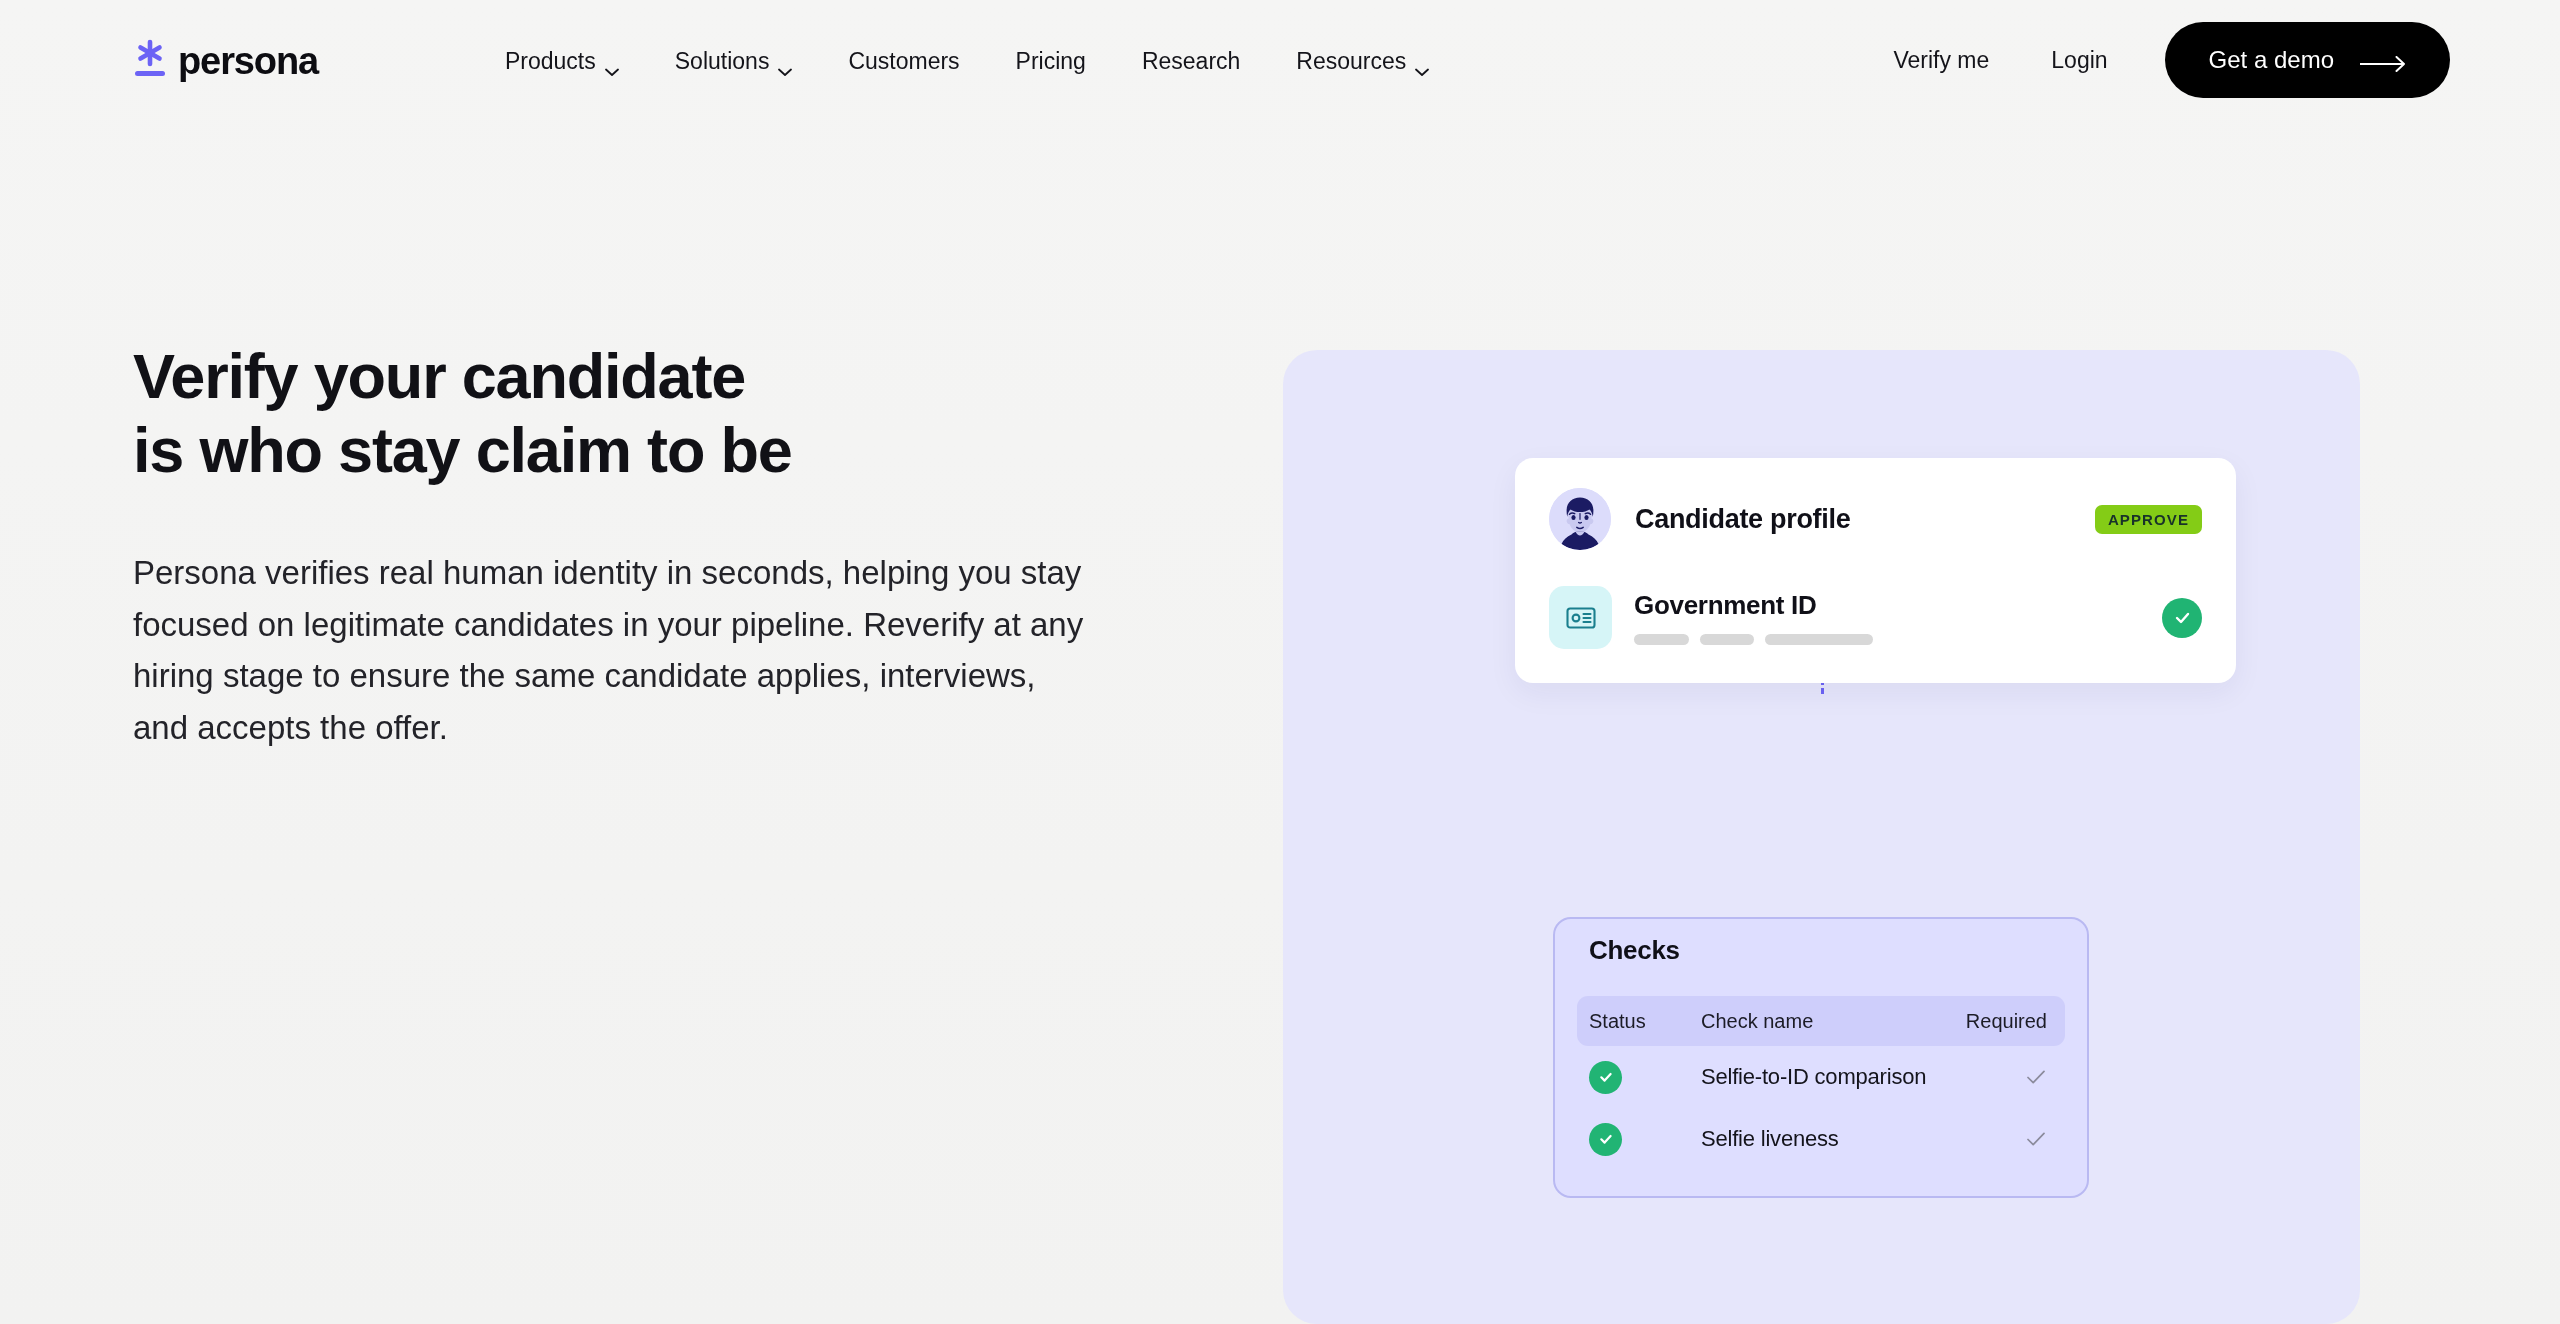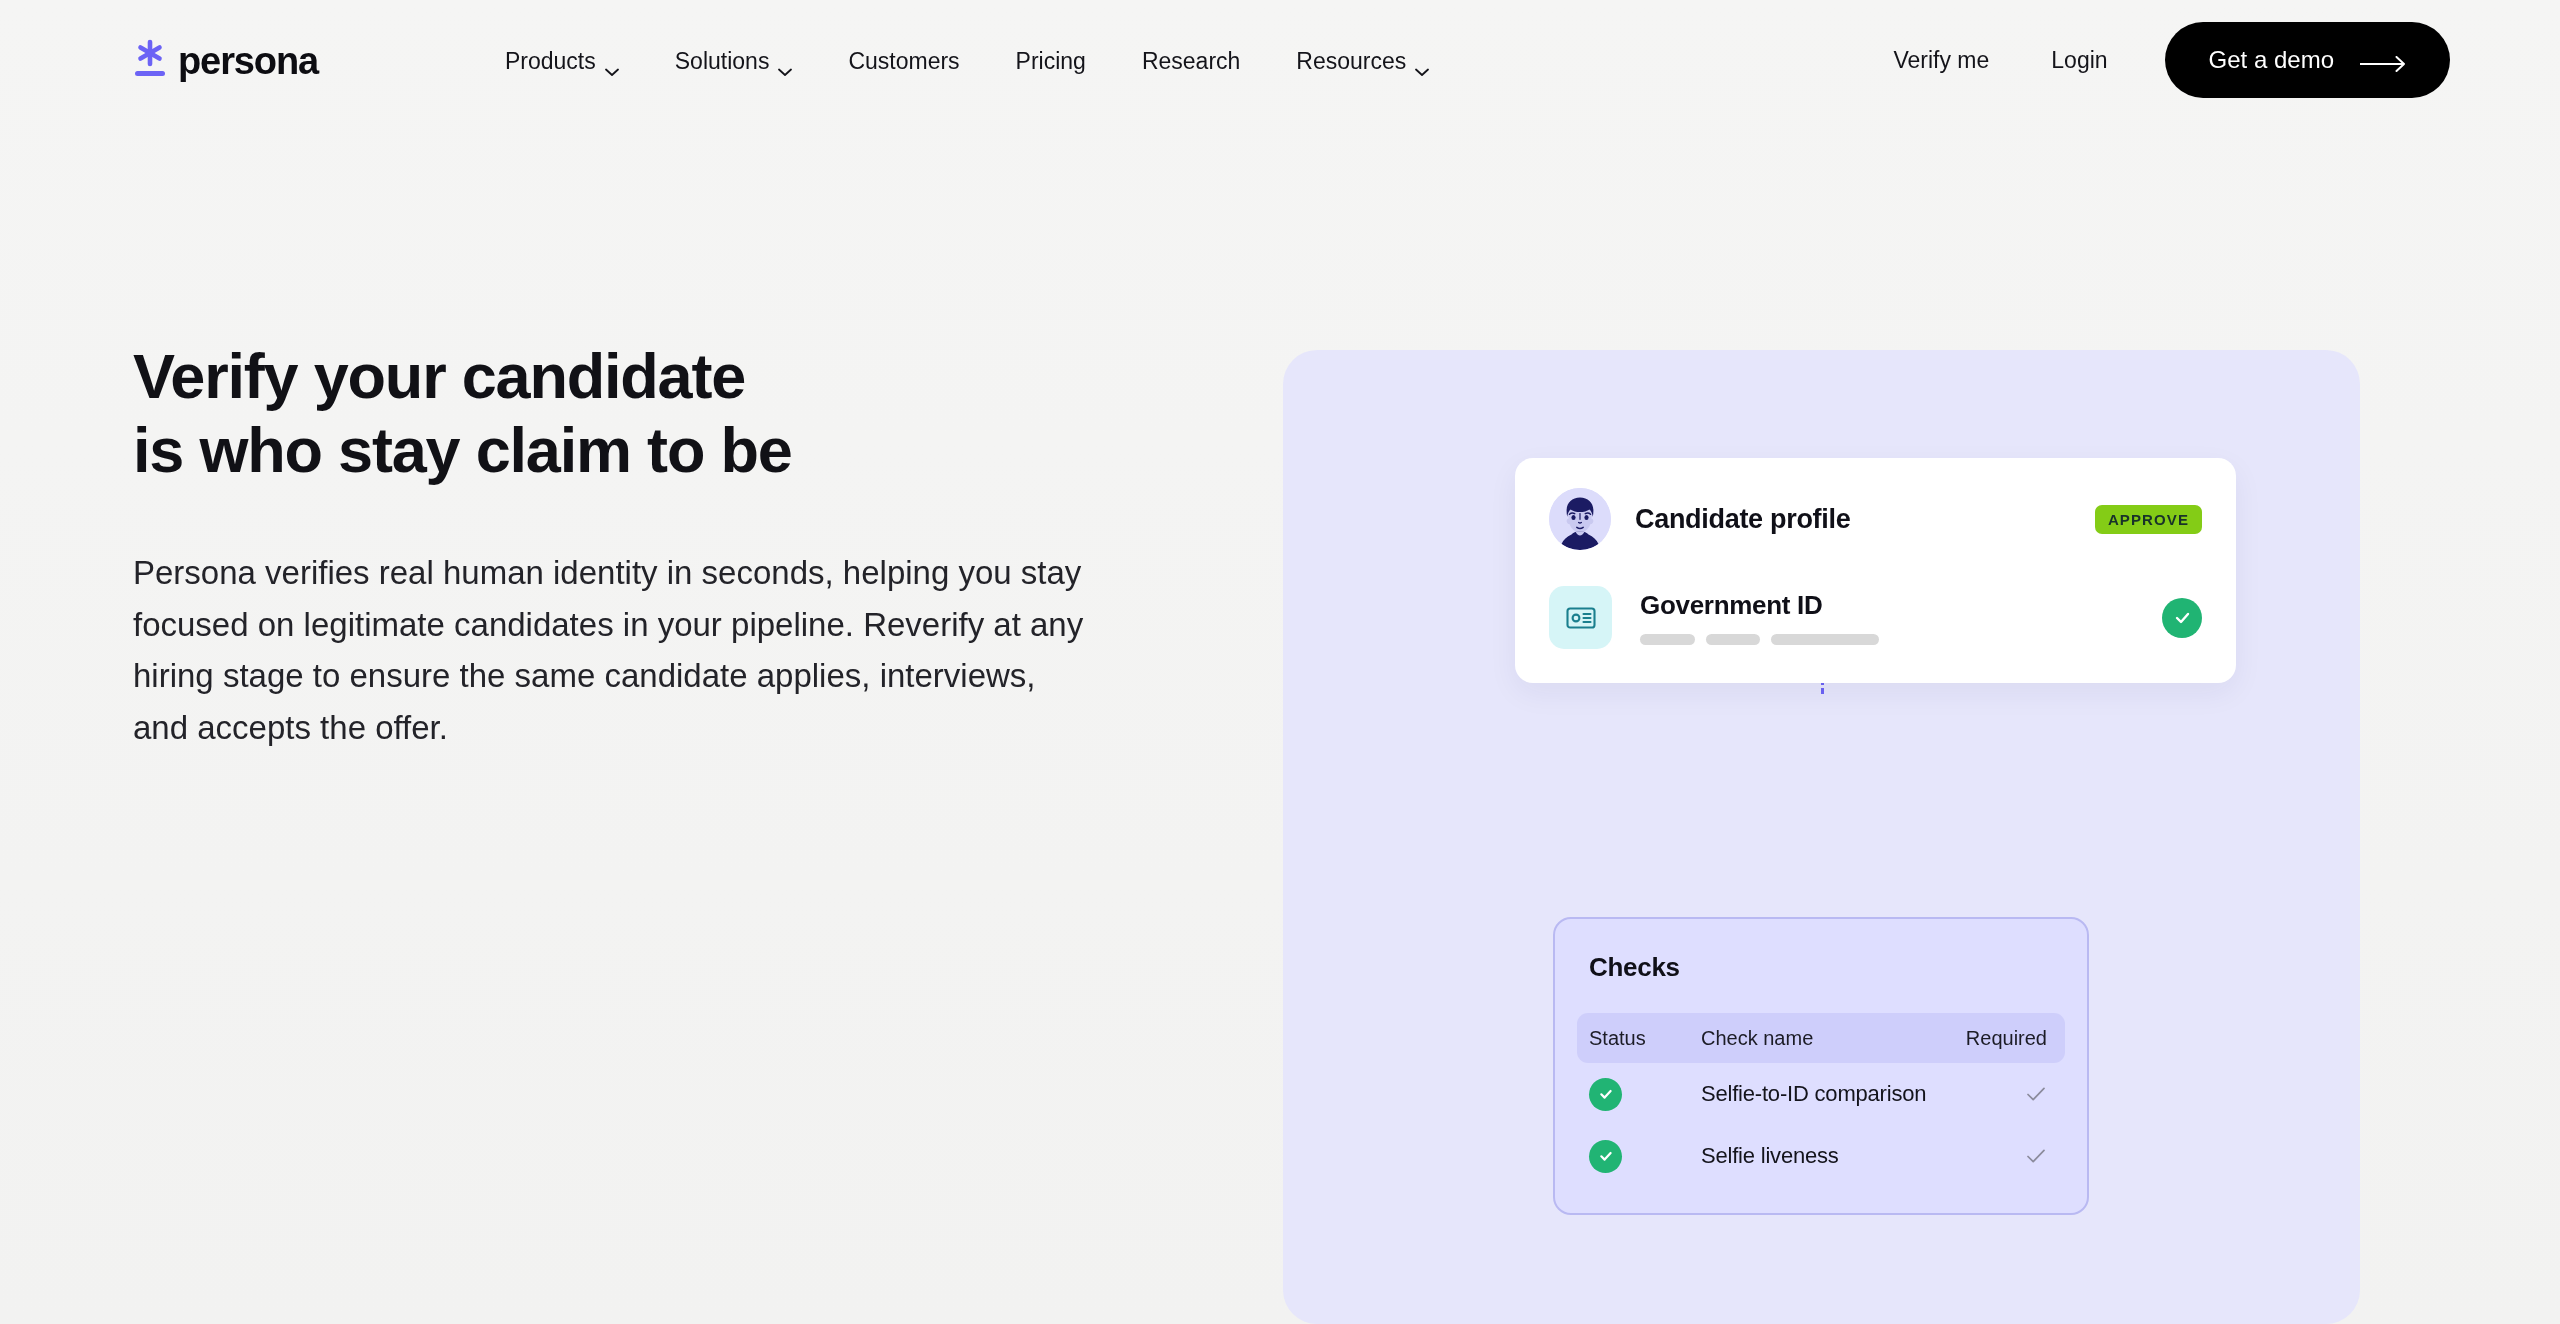--- a/index.html
+++ b/index.html
@@ -84,21 +84,21 @@
     width:62px;height:62px;border-radius:50%;
     background:#dcdcfb;flex:0 0 auto;position:relative;overflow:hidden;
   }
   .profile-name{font-size:27px;font-weight:700;color:#101018;letter-spacing:-.3px;flex:1;}
   .approve-badge{
     background:#84cc16;color:#18322a;
     font-size:15px;font-weight:700;letter-spacing:1.1px;
     padding:7px 13px;border-radius:7px;line-height:1;white-space:nowrap;
   }
 
-  .vrow{display:flex;align-items:center;gap:28px;margin-top:36px;}
+  .vrow{display:flex;align-items:center;gap:22px;margin-top:36px;}
   .vtile{
     width:63px;height:63px;border-radius:15px;flex:0 0 auto;
     display:flex;align-items:center;justify-content:center;
   }
   .vtile.id{background:#d6f5f7;}
   .vtile.selfie{background:#fceccd;}
   .vmid{flex:1;min-width:0;}
   .vtitle{font-size:26px;font-weight:700;color:#101018;letter-spacing:-.3px;line-height:1.2;}
   .bars{display:flex;gap:11px;margin-top:13px;}
   .bar{height:11px;border-radius:6px;background:#d8d8d8;}
@@ -110,21 +110,21 @@
   
   .connector{
     position:absolute;left:538px;top:266px;width:0;height:78px;
     border-left:3px dashed #6c63f5;
   }
 
   
   .checks-panel{
     position:absolute;left:270px;top:567px;width:536px;
     background:#dedeff;border:2px solid #b9b9f2;border-radius:18px;
-    padding:33px 22px 26px 22px;
+    padding:16px 22px 26px 22px;
   }
   .checks-title{font-size:26px;font-weight:700;color:#101018;letter-spacing:-.3px;padding:0 12px 0 12px;}
   .checks-table{margin-top:30px;}
   .thead{
     display:flex;align-items:center;
     background:#cecefb;border-radius:11px;height:50px;padding:0 12px;
   }
   .th{font-size:20px;color:#1c1c26;font-weight:400;line-height:1;}
   .col-status{width:100px;flex:0 0 auto;}
   .col-name{flex:1;margin-left:12px;}

